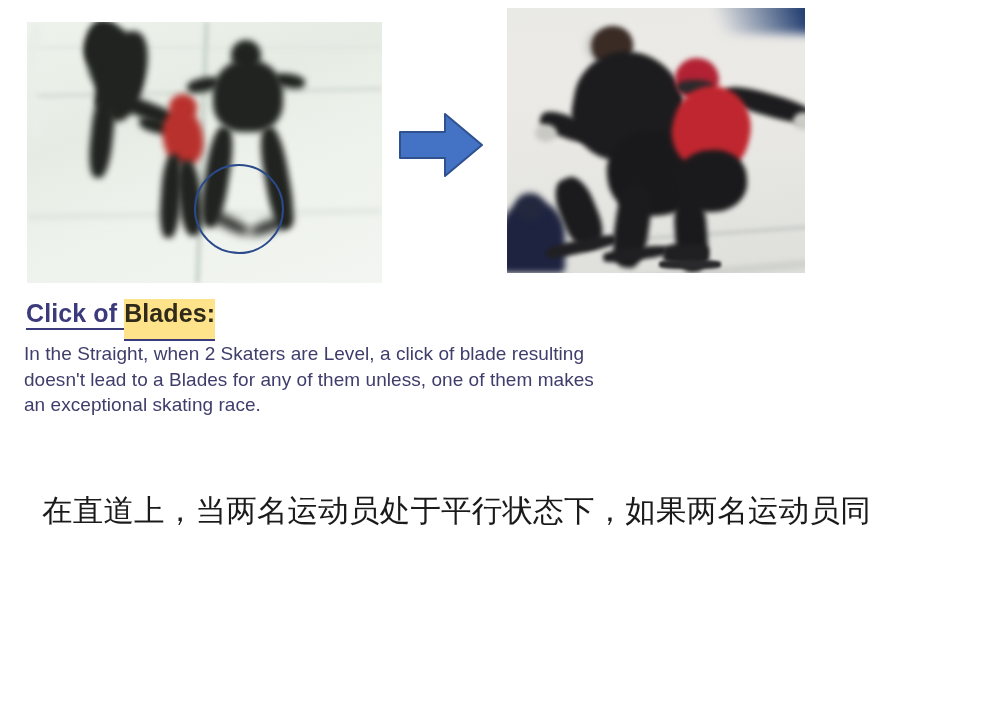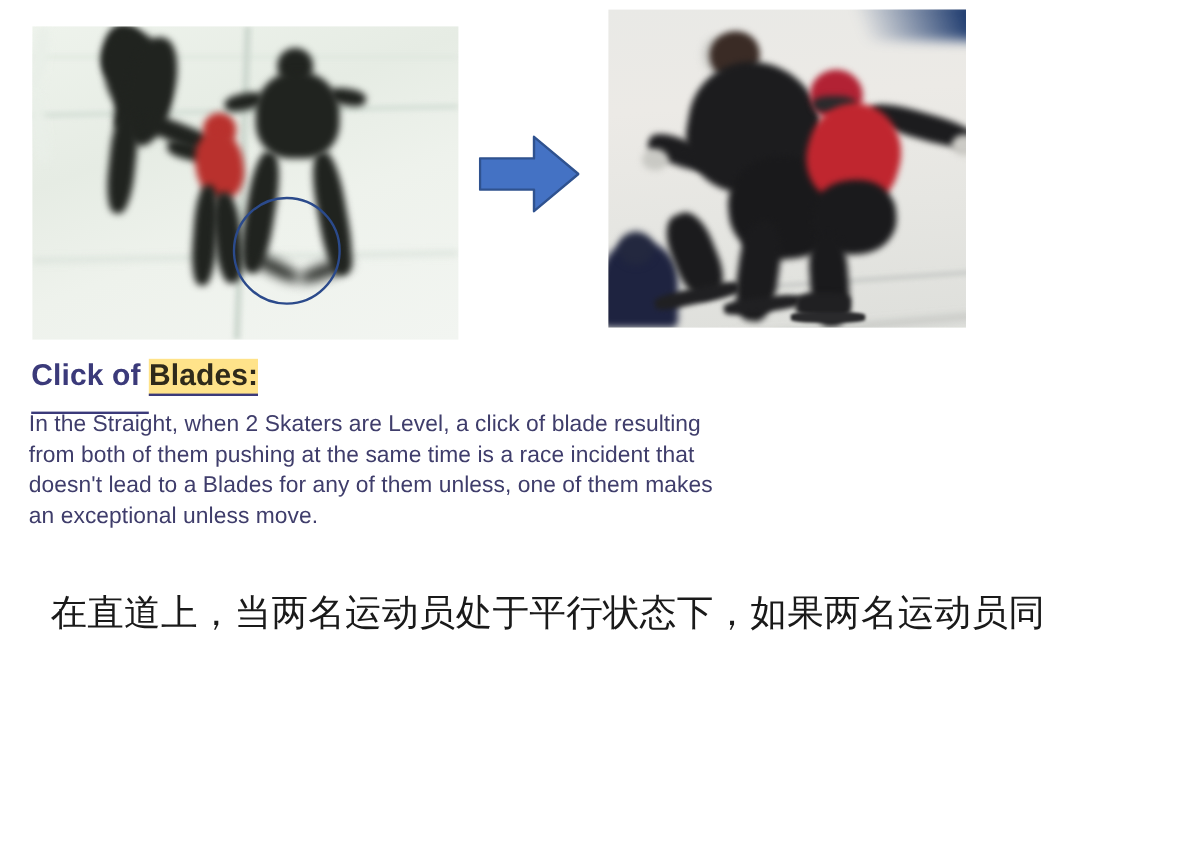--- a/index.html
+++ b/index.html
@@ -134,27 +134,27 @@
     left: 26px; top: 300px;
     font-size: 25px;
     font-weight: bold;
     letter-spacing: .1px;
     white-space: nowrap;
     line-height: 1.1;
   }
   #heading .part-a {
     color: #3b3a7a;
     border-bottom: 2px solid #3b3a7a;
-    padding-bottom: 16px;
+    padding-bottom: 1px;
   }
   #heading .part-b {
     color: #2f2a1a;
     background: #ffe38a;
     border-bottom: 2px solid #3b3a7a;
-    padding-bottom: 1px;
+    padding-bottom: 12px;
   }
 
   
   #english-paragraph {
     position: absolute;
     left: 24px; top: 341px;
     width: 952px;
     color: #3f3d6b;
     font-size: 19px;
     line-height: 25.5px;
@@ -249,20 +249,19 @@
     <div class="blob" id="r-b-leg"></div>
     <div class="blob" id="r-b-boot"></div>
     <div class="blob" id="r-b-blade"></div>
   </div>
 </div>
 
 <div id="heading"><span class="part-a">Click of </span><span class="part-b">Blades:</span></div>
 
 <div id="english-paragraph">
   <span class="ln">In the Straight, when 2 Skaters are Level, a click of blade resulting</span>
-  <span class="ln">from both of them pushing at the same time is a race incident that</span>
   <span class="ln">doesn't lead to a Blades for any of them unless, one of them makes</span>
-  <span class="ln">an exceptional unless move.</span>
+  <span class="ln">an exceptional skating race.</span>
 </div>
 
 <div id="chinese-paragraph">
   <span class="cn">在直道上，当两名运动员处于平行状态下，如果两名运动员同</span>
 </div>
 
 </body></html>

